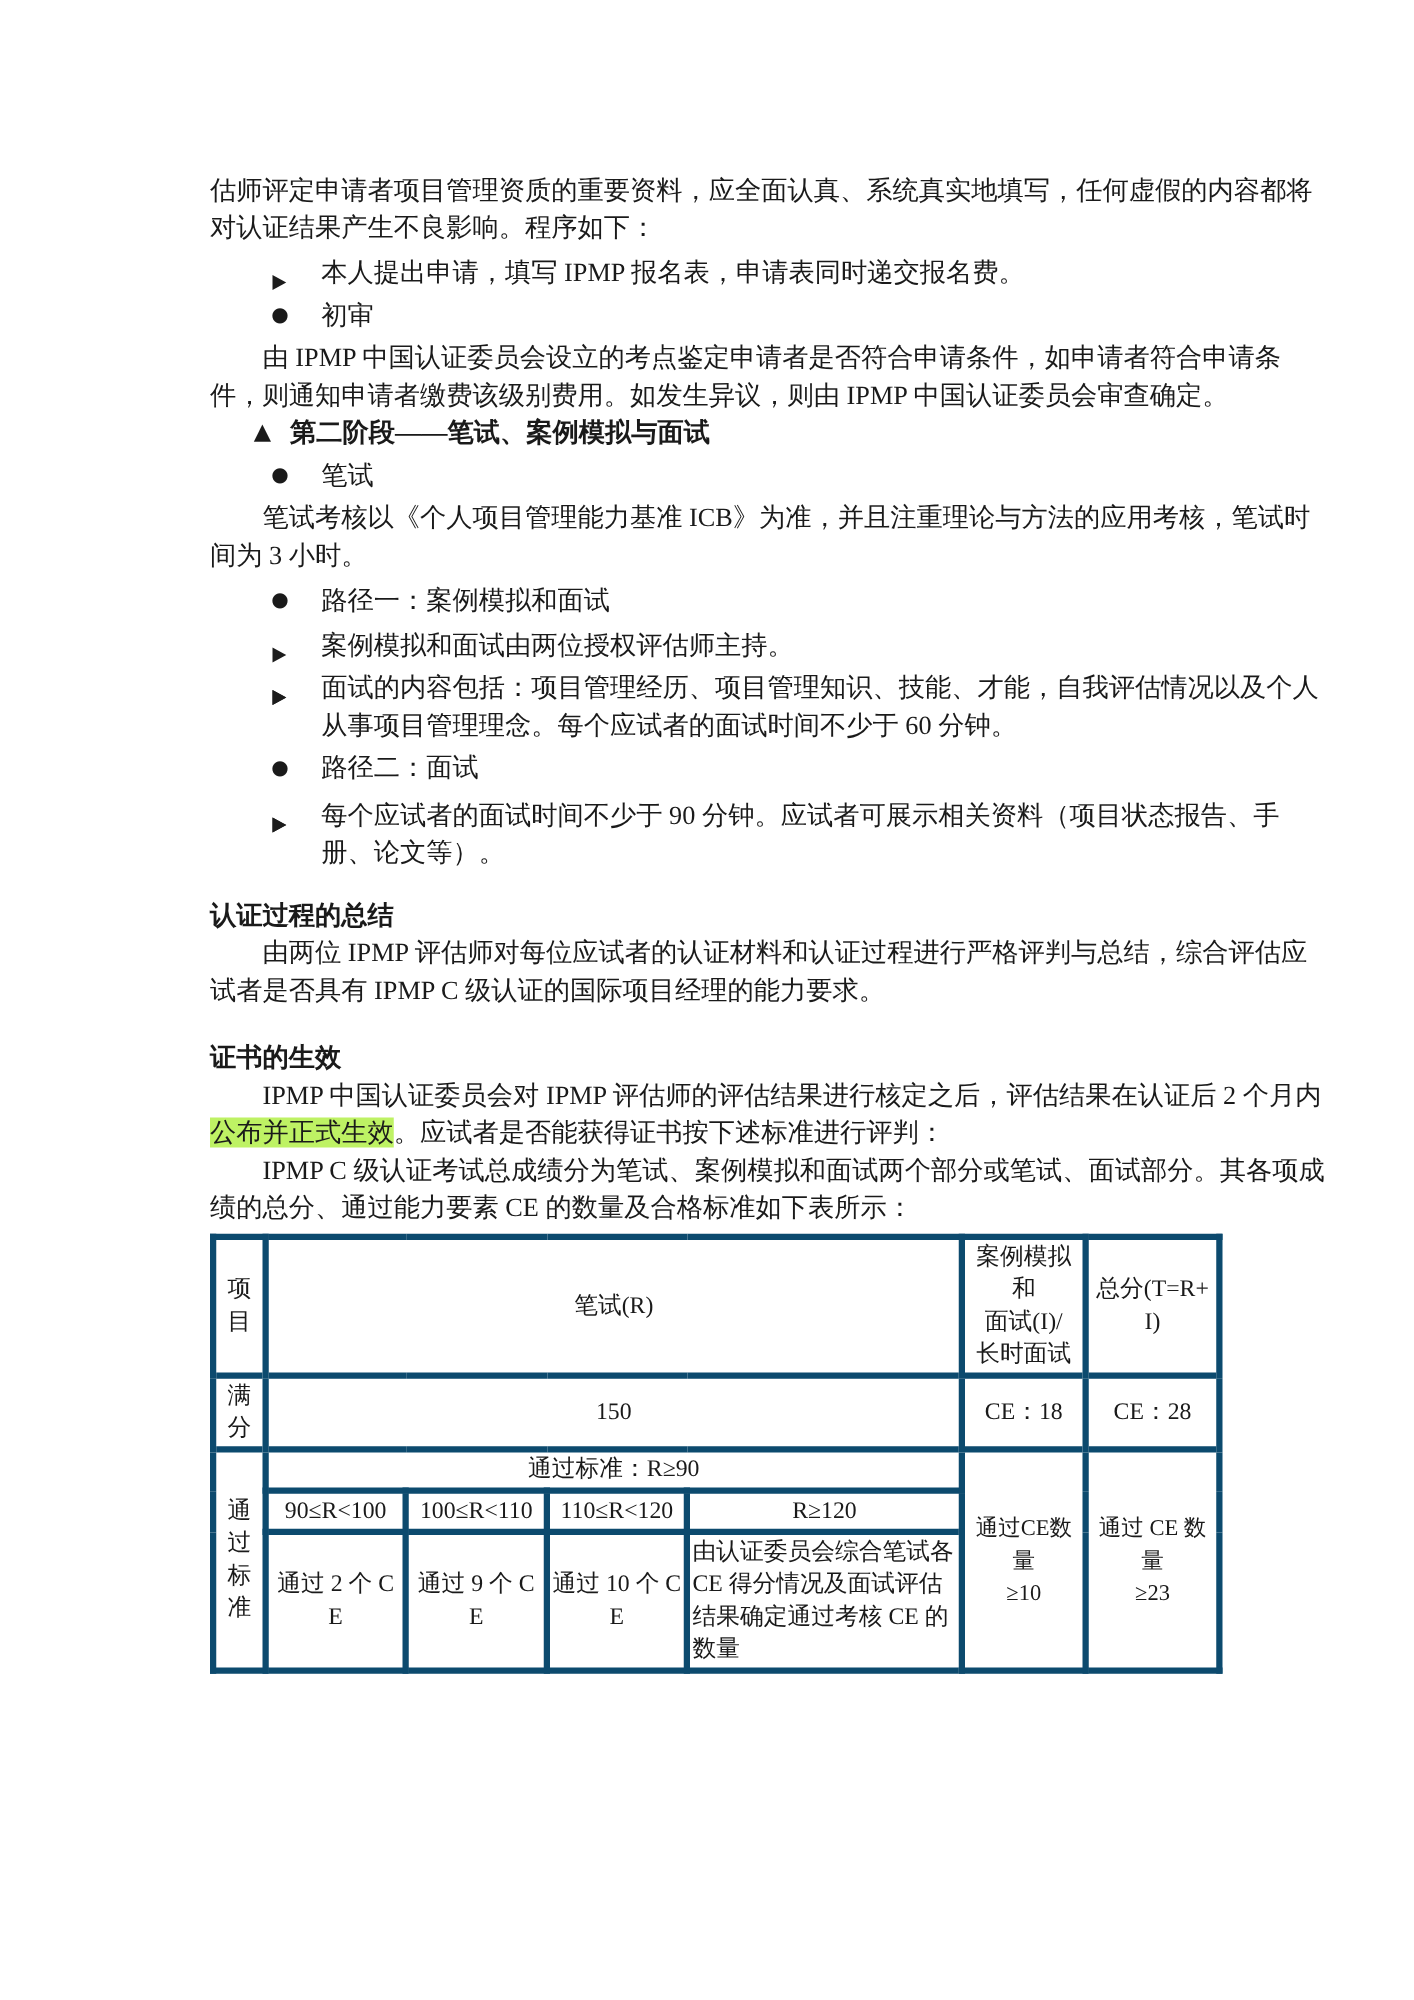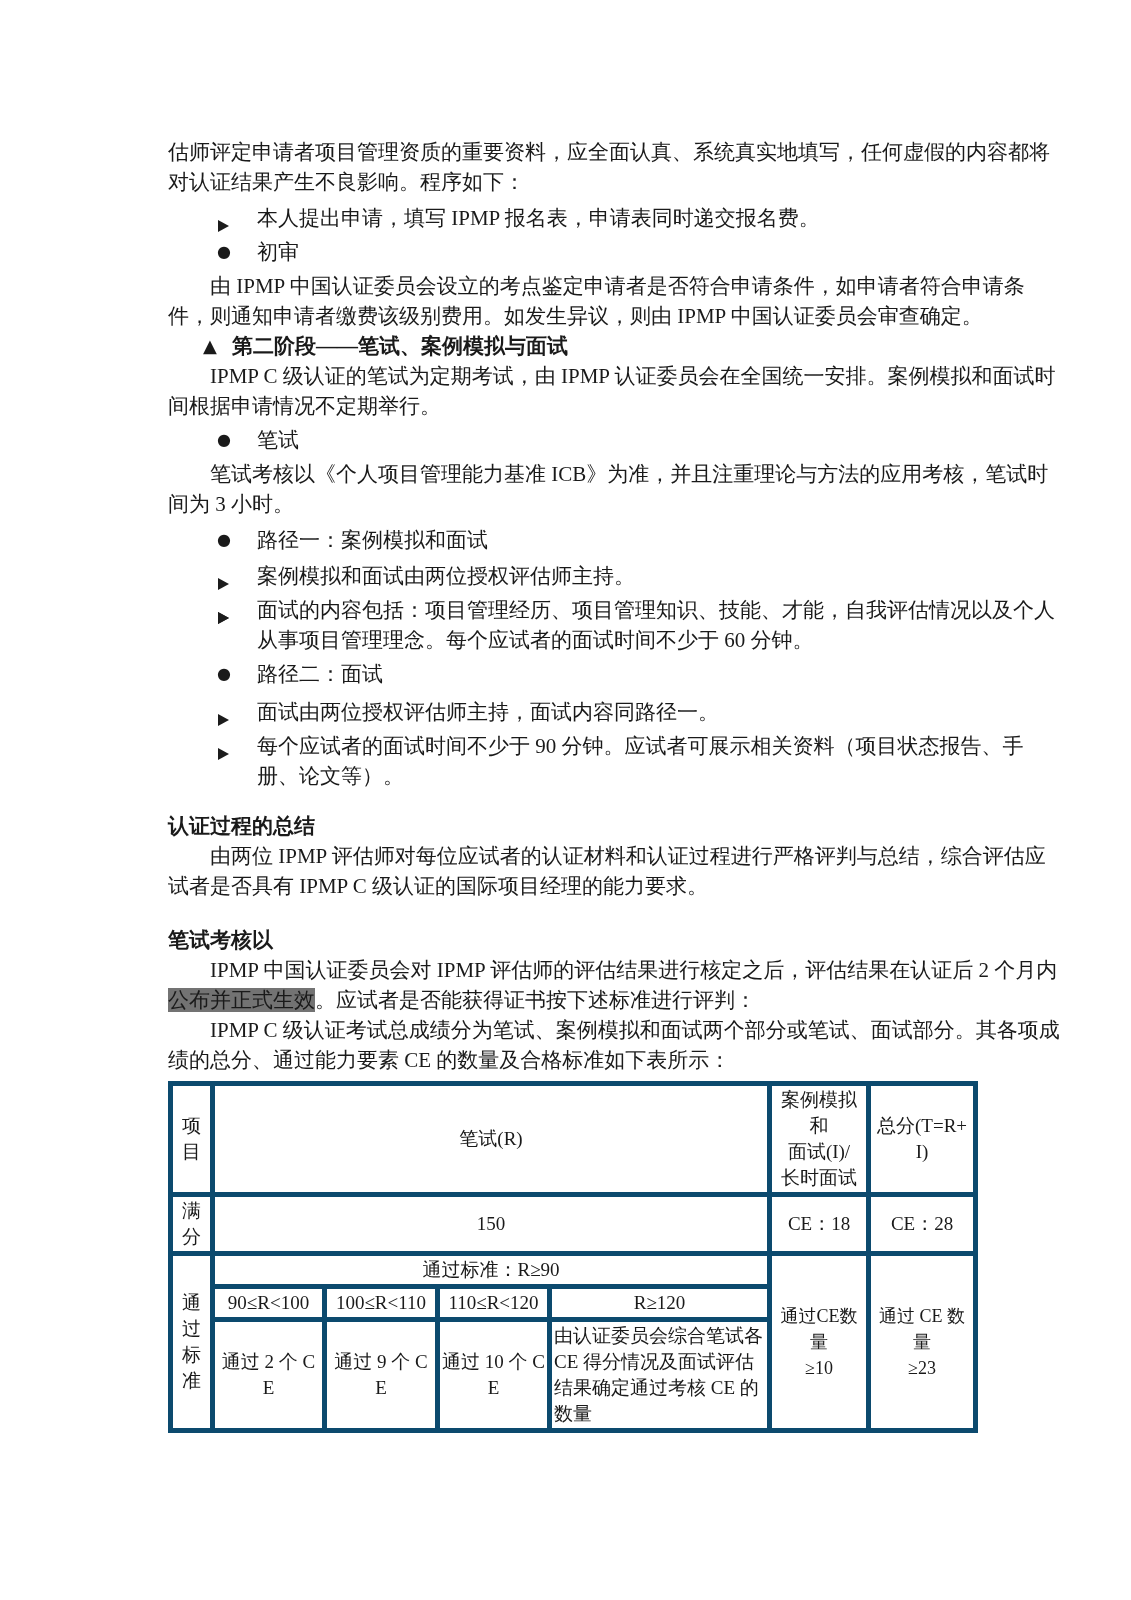--- a/index.html
+++ b/index.html
@@ -21,21 +21,21 @@
   .li { position: relative; padding-left: 85px; margin: 4px; overflow-wrap: break-word; }
   .li .marker { position: absolute; left: 45px; top: 0; text-indent: 0; }
   .li .marker.dot { font-family: "DejaVu Sans", sans-serif; font-size: 16px; }
   .li .marker.arrow { top: 8px; }
   .stage-heading { position: relative; padding-left: 64px; font-weight: bold; }
   .stage-heading .marker { position: absolute; left: 35px; top: 0; font-family: "DejaVu Sans", sans-serif; font-size: 18px; }
   .sec-h { font-weight: bold; margin: 0; font-size: 21px; line-height: 30px; }
   .mt2 { margin-top: 2px; } .mt4 { margin-top: 4px; } .mt6 { margin-top: 6px; }
   .mt8 { margin-top: 8px; } .mt20 { margin-top: 20px; }
   .mt24 { margin-top: 24px; }
-  .hl { background: #737373; }
+  .hl { background: #bef264; }
   .cert-table {
     border-collapse: collapse;
     table-layout: fixed;
     width: 805px;
     margin-top: 6px;
     font-size: 19px;
   }
   .cert-table td {
     border: 5px solid #0c4a6e;
     text-align: center;
@@ -73,21 +73,20 @@
     <span>初审</span>
   </div>
 
   <p class="para">由 IPMP 中国认证委员会设立的考点鉴定申请者是否符合申请条件，如申请者符合申请条件，则通知申请者缴费该级别费用。如发生异议，则由 IPMP 中国认证委员会审查确定。</p>
 
   <div class="stage-heading">
     <span class="marker">▲</span>
     <span>第二阶段——笔试、案例模拟与面试</span>
   </div>
 
-  <p class="para">IPMP C 级认证的笔试为定期考试，由 IPMP 认证委员会在全国统一安排。案例模拟和面试时间根据申请情况不定期举行。</p>
 
   <div class="li mt4">
     <span class="marker dot">●</span>
     <span>笔试</span>
   </div>
 
   <p class="para">笔试考核以《个人项目管理能力基准 ICB》为准，并且注重理论与方法的应用考核，笔试时间为 3 小时。</p>
 
   <div class="li mt6">
     <span class="marker dot">●</span>
@@ -116,34 +115,33 @@
 
   <div class="li">
     <span class="marker dot">●</span>
     <span>路径二：面试</span>
   </div>
 
   <div class="li mt8">
     <span class="marker arrow"><svg width="13" height="14" viewBox="0 0 13 14">
           <polygon points="1,1 12,7 1,13" fill="#1c1c1c"></polygon>
         </svg></span>
-    <span>面试由两位授权评估师主持，面试内容同路径一。</span>
   </div>
 
   <div class="li">
     <span class="marker arrow"><svg width="13" height="14" viewBox="0 0 13 14">
           <polygon points="1,1 12,7 1,13" fill="#1c1c1c"></polygon>
         </svg></span>
     <span>每个应试者的面试时间不少于 90 分钟。应试者可展示相关资料（项目状态报告、手册、论文等）。</span>
   </div>
 
   <div class="sec-h mt20">认证过程的总结</div>
   <p class="para">由两位 IPMP 评估师对每位应试者的认证材料和认证过程进行严格评判与总结，综合评估应试者是否具有 IPMP C 级认证的国际项目经理的能力要求。</p>
 
-  <div class="sec-h mt24">笔试考核以</div>
+  <div class="sec-h mt24">证书的生效</div>
   <p class="para">
     <span>IPMP 中国认证委员会对 IPMP 评估师的评估结果进行核定之后，评估结果在认证后 2 个月内</span><span class="hl">公布并正式生效</span><span>。应试者是否能获得证书按下述标准进行评判：</span>
   </p>
   <p class="para mt6">IPMP C 级认证考试总成绩分为笔试、案例模拟和面试两个部分或笔试、面试部分。其各项成绩的总分、通过能力要素 CE 的数量及合格标准如下表所示：</p>
 
   <table class="cert-table">
     <colgroup>
       <col style="width:42px">
         <col style="width:112px">
         <col style="width:113px">

